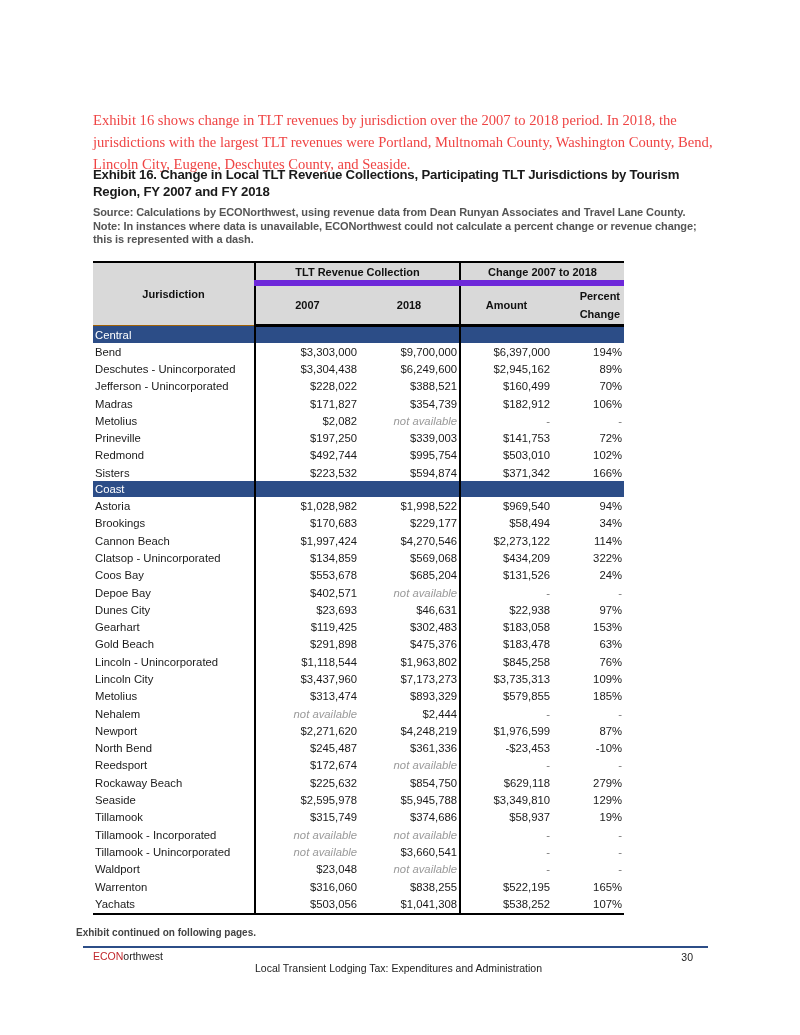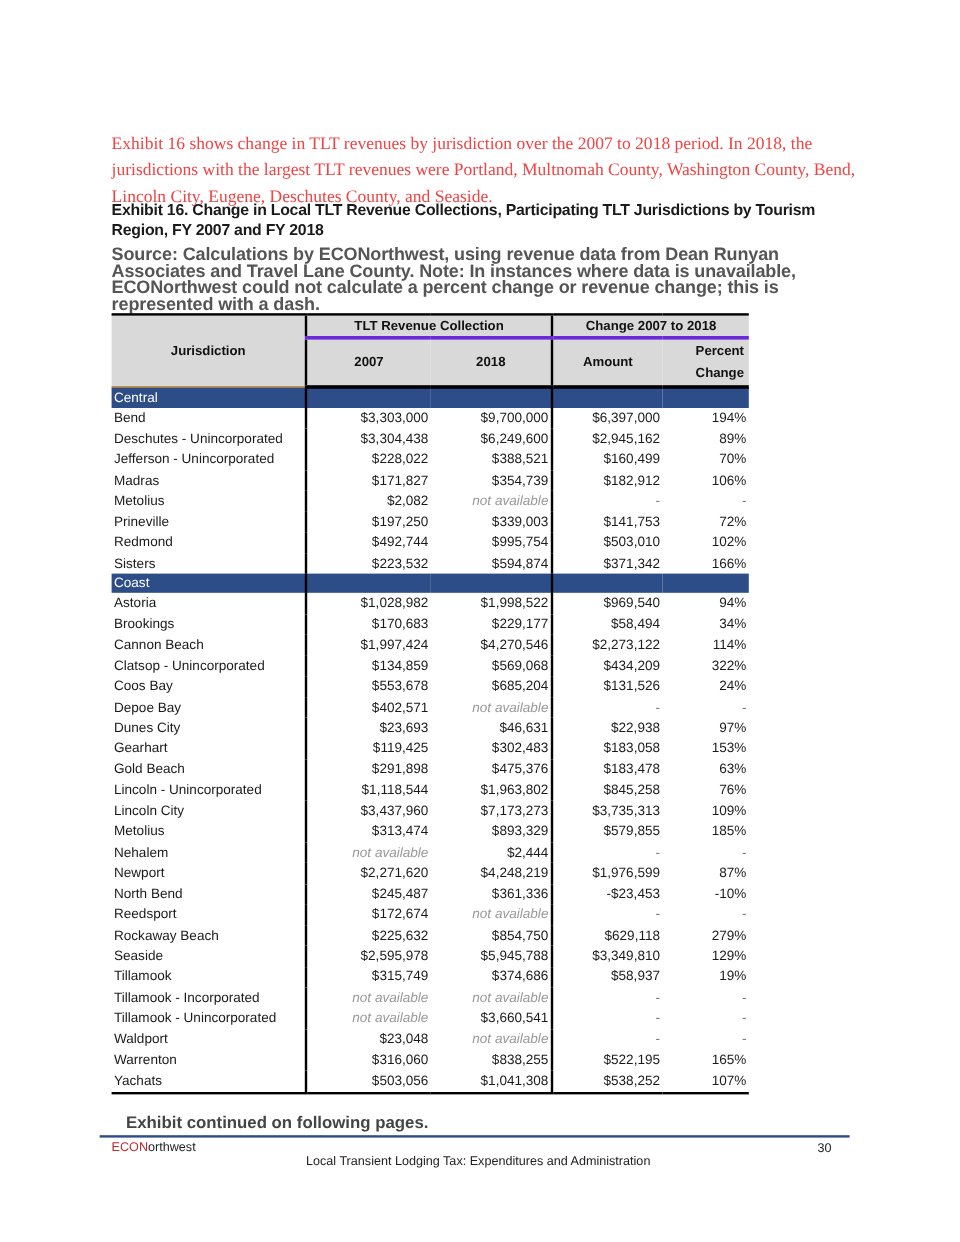--- a/index.html
+++ b/index.html
@@ -1,39 +1,39 @@
 <!DOCTYPE html>
 <html><head>
   <meta charset="utf-8">
   <style>
     html, body { margin: 0; padding: 0; background: #ffffff; }
     body { width: 800px; height: 1035px; position: relative; overflow: hidden; font-family: "Liberation Sans", sans-serif; color: #1a1a1a; }
     .intro { position: absolute; left: 93px; top: 94px; width: 625px; font-family: "Liberation Serif", serif; font-size: 14.6px; line-height: 22px; color: #ef4444; }
     .exhibit-title { position: absolute; left: 93px; top: 166px; width: 620px; font-family: "Liberation Sans", sans-serif; font-weight: bold; font-size: 13.2px; line-height: 17px; color: #1a1a1a; letter-spacing: -0.2px; }
-    .source-note { position: absolute; left: 93px; top: 206px; width: 620px; font-size: 15px; line-height: 13.5px; color: #555; font-weight: bold; letter-spacing: -0.1px; }
+    .source-note { position: absolute; left: 93px; top: 206px; width: 620px; font-size: 11px; line-height: 13.5px; color: #555; font-weight: bold; letter-spacing: -0.1px; }
     table.tlt { position: absolute; left: 93px; top: 261px; width: 531px; border-collapse: collapse; font-size: 11.3px; table-layout: fixed; }
     table.tlt col.c-j { width: 162px; }
     table.tlt col.c-a { width: 104px; }
     table.tlt col.c-b { width: 101px; }
     table.tlt col.c-c { width: 92px; }
     table.tlt col.c-d { width: 72px; }
     table.tlt th { background: #d9d9d9; font-weight: bold; font-size: 11px; color: #111; padding: 0 4px; }
     table.tlt thead tr.h1 th { height: 17px; border-top: 2px solid #000; }
     table.tlt thead tr.h2 th { height: 38px; border-bottom: 3px solid #000; }
-    table.tlt thead tr.h1 th.group { border-bottom: 3px solid #6d28d9; margin-top: 40px; }
+    table.tlt thead tr.h1 th.group { border-bottom: 6px solid #6d28d9; margin-top: 40px; }
     table.tlt thead th.jur { border-bottom: 1px solid #a16207; }
     .vl { border-left: 2px solid #000; }
     .pct-head { text-align: right; line-height: 18px; }
     table.tlt tr.region td { background: #2c4d87; color: #fff; height: 16px; padding: 0 2px; font-size: 11.3px; }
     table.tlt tbody tr.data td { height: 17.3px; padding: 0 2px; white-space: nowrap; }
     table.tlt td.num { text-align: right; }
     table.tlt td.na { color: #999; font-style: italic; }
     table.tlt td.dash { color: #777; }
     table.tlt tbody tr.last td { border-bottom: 2px solid #000; }
-    .continued { position: absolute; left: 105px; top: 927px; font-size: 14px; font-weight: bold; color: #444; }
+    .continued { position: absolute; left: 76px; top: 927px; font-size: 10px; font-weight: bold; color: #444; }
     .footer-rule { position: absolute; left: 83px; top: 946px; width: 625px; height: 2px; background: #2c4d87; }
     .footer { position: absolute; left: 93px; top: 950px; width: 600px; font-size: 10.5px; color: #222; }
     .footer .brand { position: absolute; left: 0; top: 0; }
     .footer .brand .eco { color: #c0282d; }
     .footer .doc-title { position: absolute; left: 162px; top: 12px; }
     .footer .page-num { position: absolute; right: 0; top: 1px; }
   </style>
 </head>
 <body>
 

